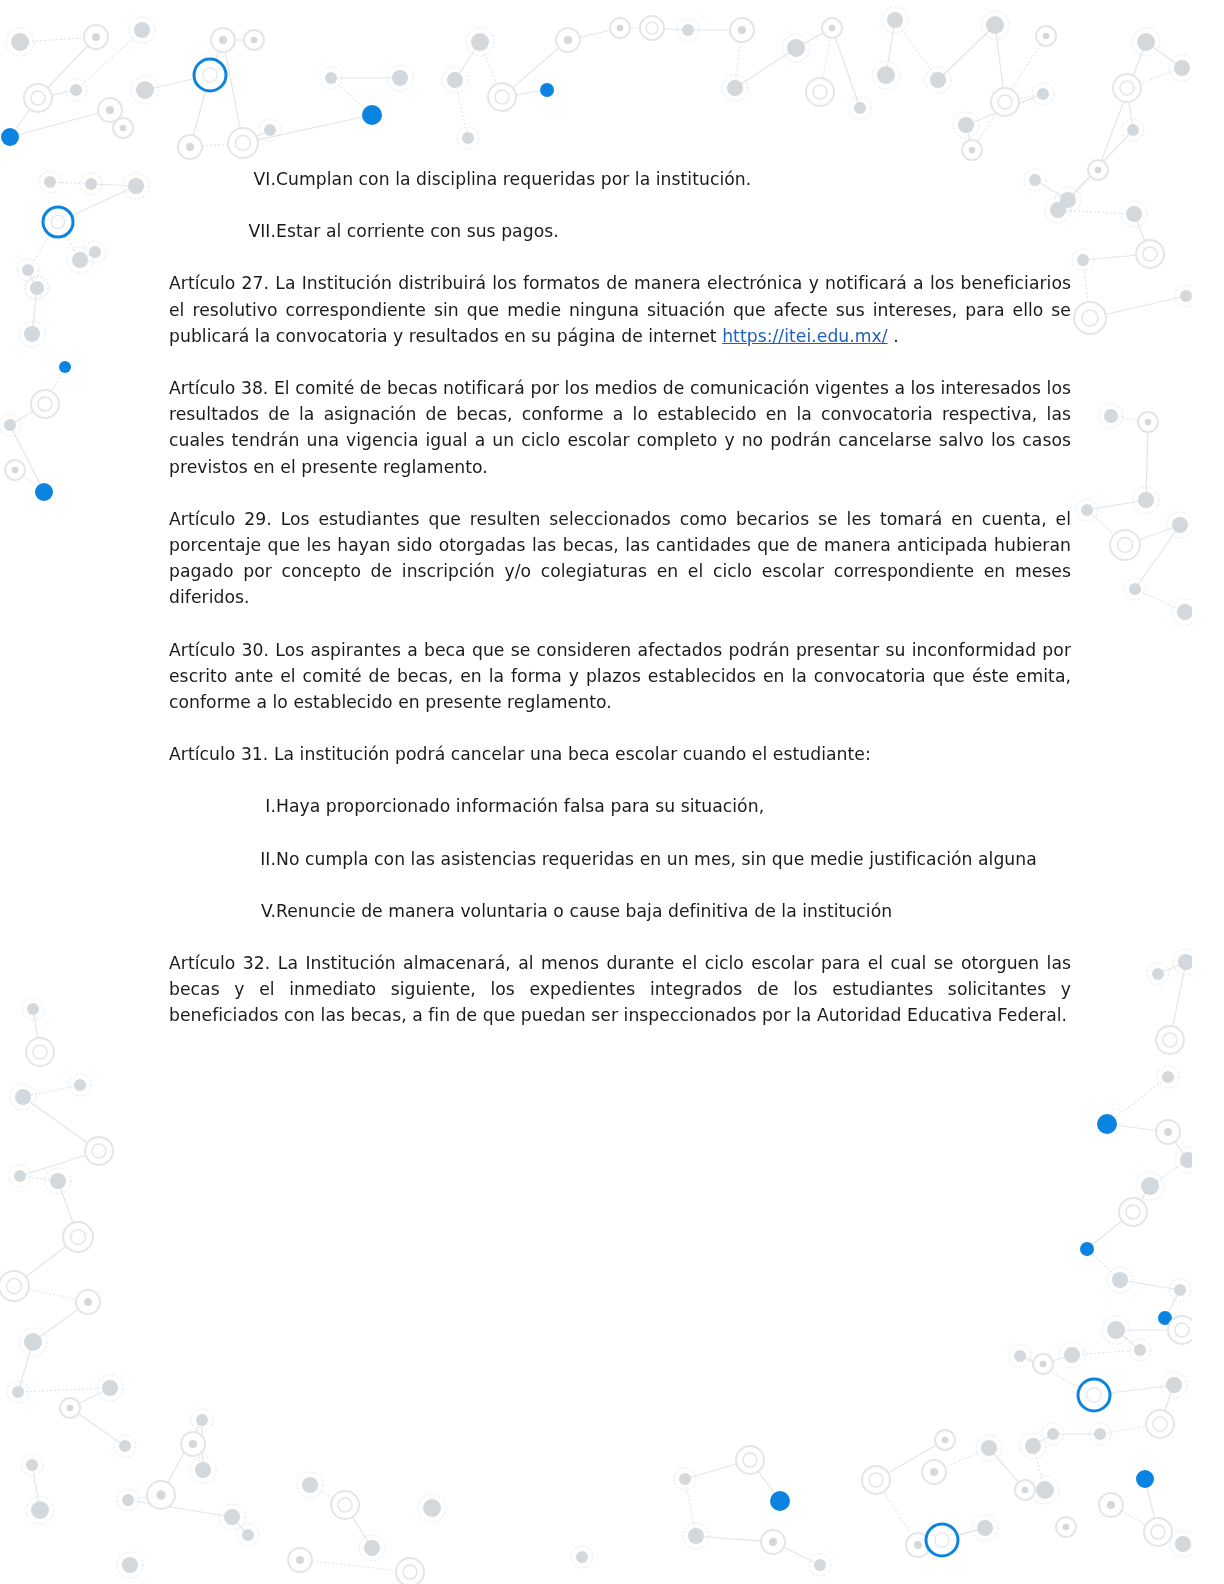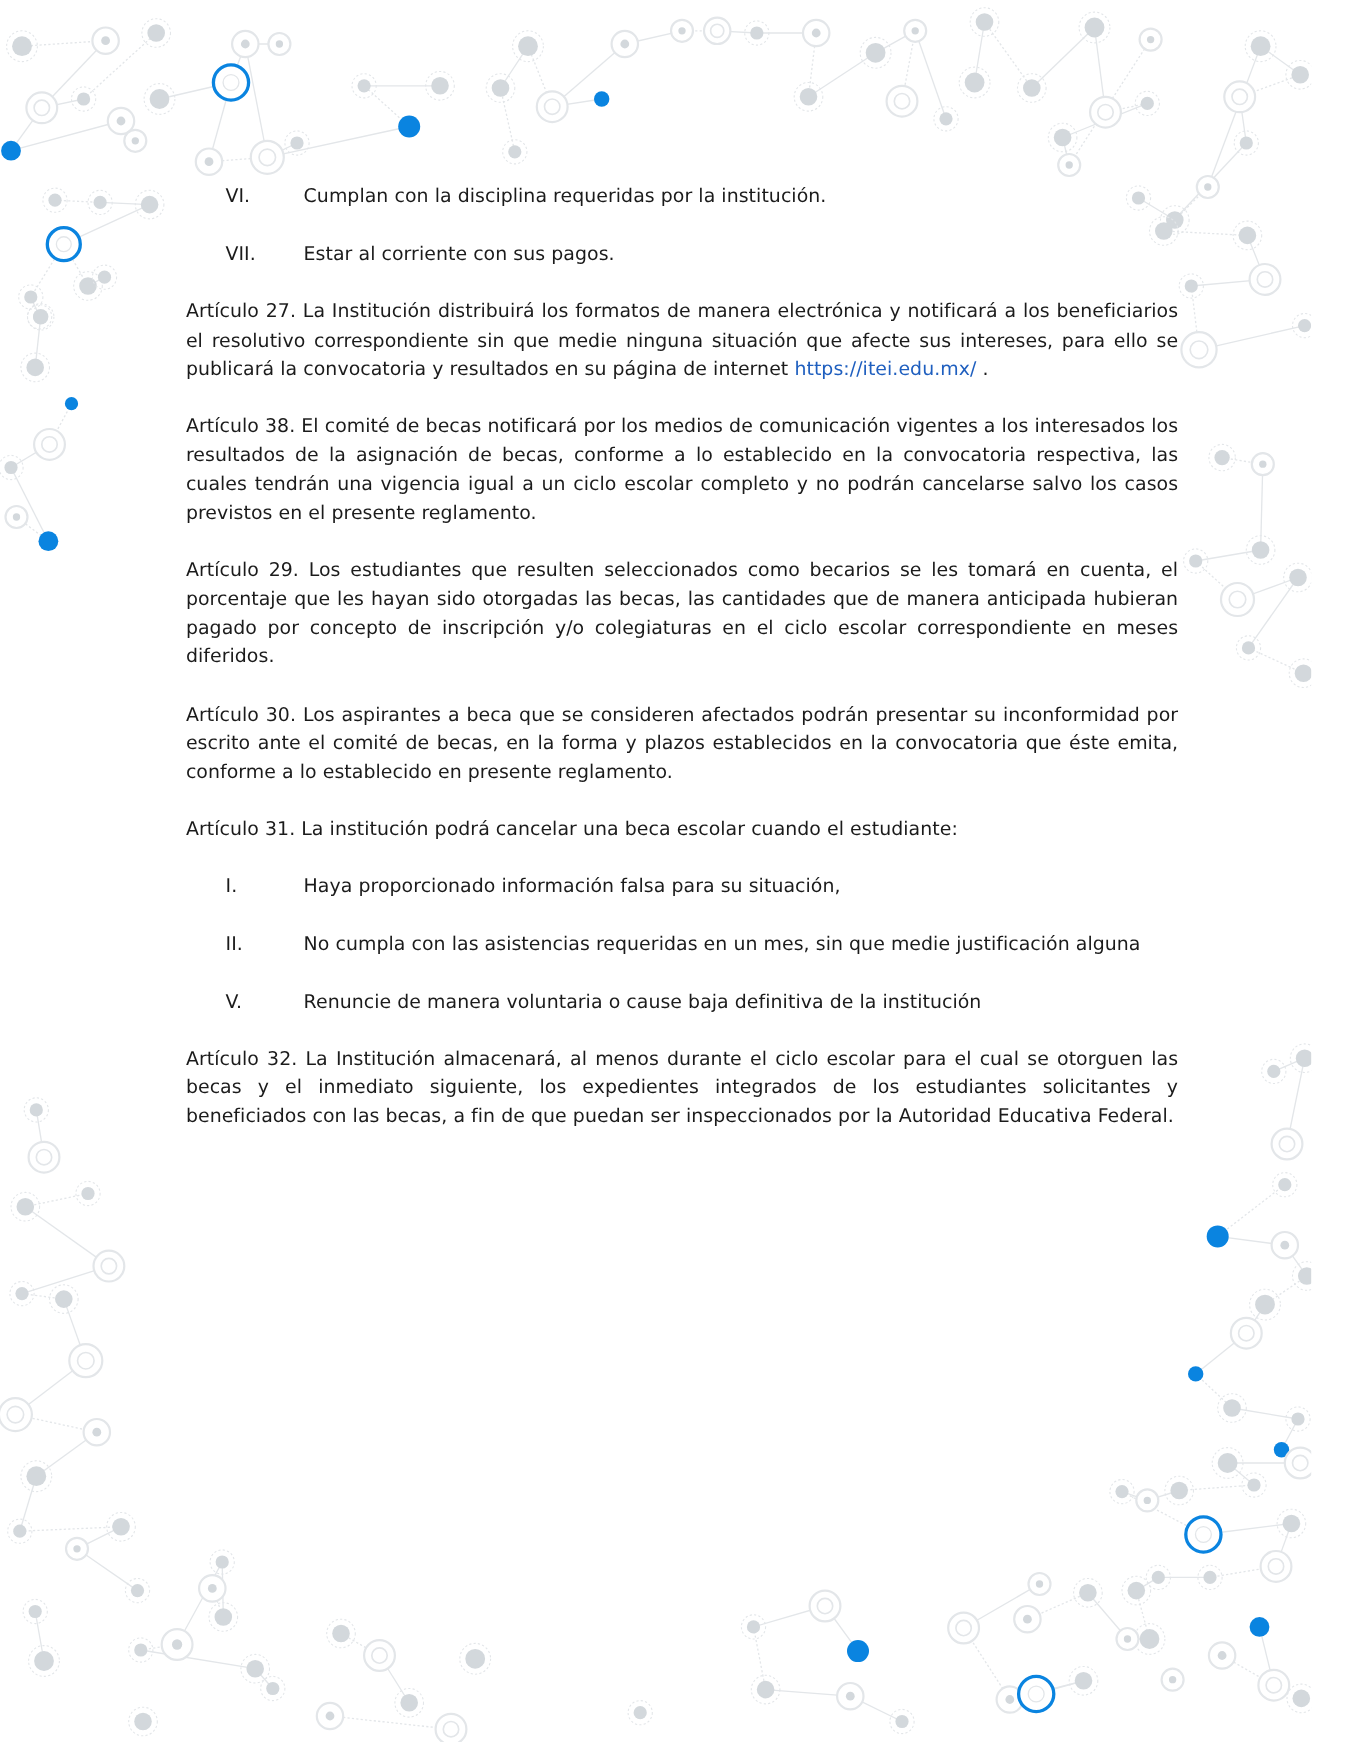--- a/index.html
+++ b/index.html
@@ -5,25 +5,25 @@
   html, body { margin: 0; padding: 0; background: #ffffff; }
   body { width: 1224px; height: 1584px; position: relative; overflow: hidden; }
   #bg { position: absolute; left: 0; top: 0; width: 1224px; height: 1584px; }
   .right-strip { position: absolute; left: 1192px; top: 0; width: 32px; height: 1584px; background: #ffffff; }
   .page-text {
     position: absolute; left: 169px; top: 166px; width: 902px;
     font-family: "DejaVu Sans", sans-serif; font-size: 17.2px; line-height: 26.2px;
     color: #1b1b1b; letter-spacing: 0.05px;
   }
   .list-item { display: flex; margin-left: 36px; margin-bottom: 26px; }
-  .list-num { width: 71px; flex: 0 0 71px; }
+  .list-num { width: 71px; flex: 0 0 71px; text-align: right; }
   .list-text { flex: 1; text-align: justify; }
   .article { text-align: justify; margin-bottom: 26px; }
   .art-label { font-weight: normal; }
-  .link { color: #1f5fbf; }
+  .link { color: #1f5fbf; text-decoration: underline; }
 </style>
 </head>
 <body>
 
 <svg id="bg" xmlns="http://www.w3.org/2000/svg" width="1224" height="1584">
     <line x1="20" y1="42" x2="96" y2="37" stroke="#e3e6e9" stroke-width="1.2" stroke-dasharray="2 2"></line>
     <line x1="96" y1="37" x2="38" y2="98" stroke="#e3e6e9" stroke-width="1.2" stroke-dasharray="none"></line>
     <line x1="38" y1="98" x2="76" y2="90" stroke="#e3e6e9" stroke-width="1.2" stroke-dasharray="none"></line>
     <line x1="76" y1="90" x2="142" y2="30" stroke="#e3e6e9" stroke-width="1.2" stroke-dasharray="2 2"></line>
     <line x1="110" y1="110" x2="10" y2="137" stroke="#e3e6e9" stroke-width="1.2" stroke-dasharray="none"></line>

